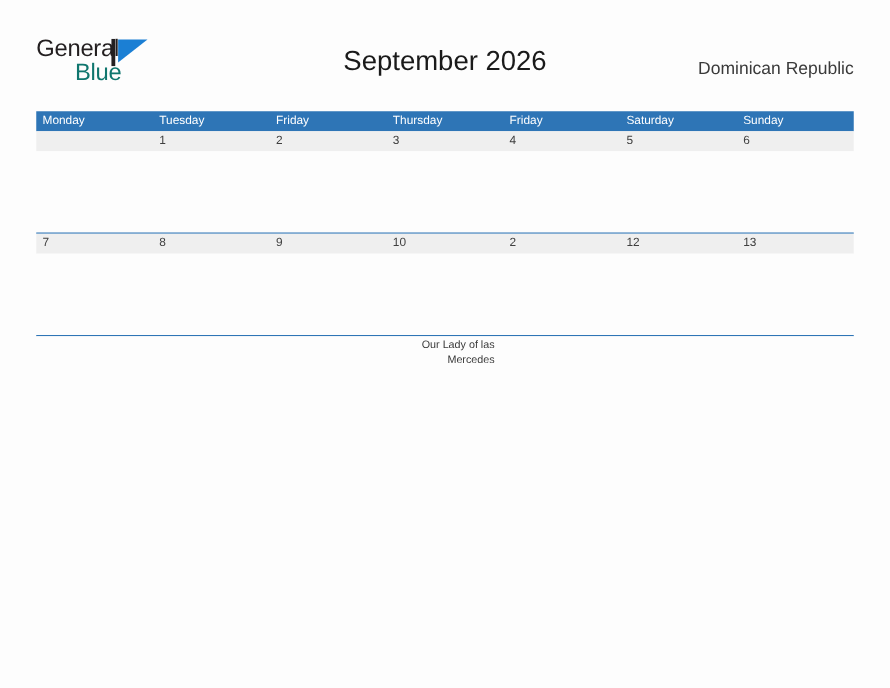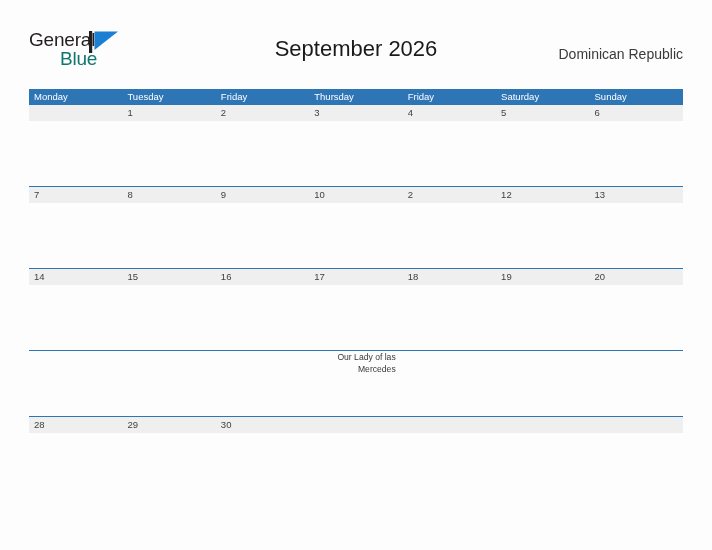--- a/index.html
+++ b/index.html
@@ -228,68 +228,28 @@
         <div class="event-cell"></div>
         <div class="event-cell"></div>
         <div class="event-cell"></div>
         <div class="event-cell"></div>
         <div class="event-cell"></div>
         <div class="event-cell"></div>
         <div class="event-cell"></div>
       </div>
     </div>
 
-    <div class="week">
-      <div class="date-band">
-        <div class="date-cell">14</div>
-        <div class="date-cell">15</div>
-        <div class="date-cell">16</div>
-        <div class="date-cell">17</div>
-        <div class="date-cell">18</div>
-        <div class="date-cell">19</div>
-        <div class="date-cell">20</div>
-      </div>
-      <div class="event-band">
-        <div class="event-cell"></div>
-        <div class="event-cell"></div>
-        <div class="event-cell"></div>
-        <div class="event-cell"></div>
-        <div class="event-cell"></div>
-        <div class="event-cell"></div>
-        <div class="event-cell"></div>
-      </div>
-    </div>
 
     <div class="week">
       <div class="event-band">
         <div class="event-cell"></div>
         <div class="event-cell"></div>
         <div class="event-cell"></div>
         <div class="event-cell">Our Lady of las Mercedes</div>
         <div class="event-cell"></div>
         <div class="event-cell"></div>
         <div class="event-cell"></div>
       </div>
     </div>
 
-    <div class="week">
-      <div class="date-band">
-        <div class="date-cell">28</div>
-        <div class="date-cell">29</div>
-        <div class="date-cell">30</div>
-        <div class="date-cell"></div>
-        <div class="date-cell"></div>
-        <div class="date-cell"></div>
-        <div class="date-cell"></div>
-      </div>
-      <div class="event-band short">
-        <div class="event-cell"></div>
-        <div class="event-cell"></div>
-        <div class="event-cell"></div>
-        <div class="event-cell"></div>
-        <div class="event-cell"></div>
-        <div class="event-cell"></div>
-        <div class="event-cell"></div>
-      </div>
-    </div>
 
   </div>
 </div>
 
 </body></html>

